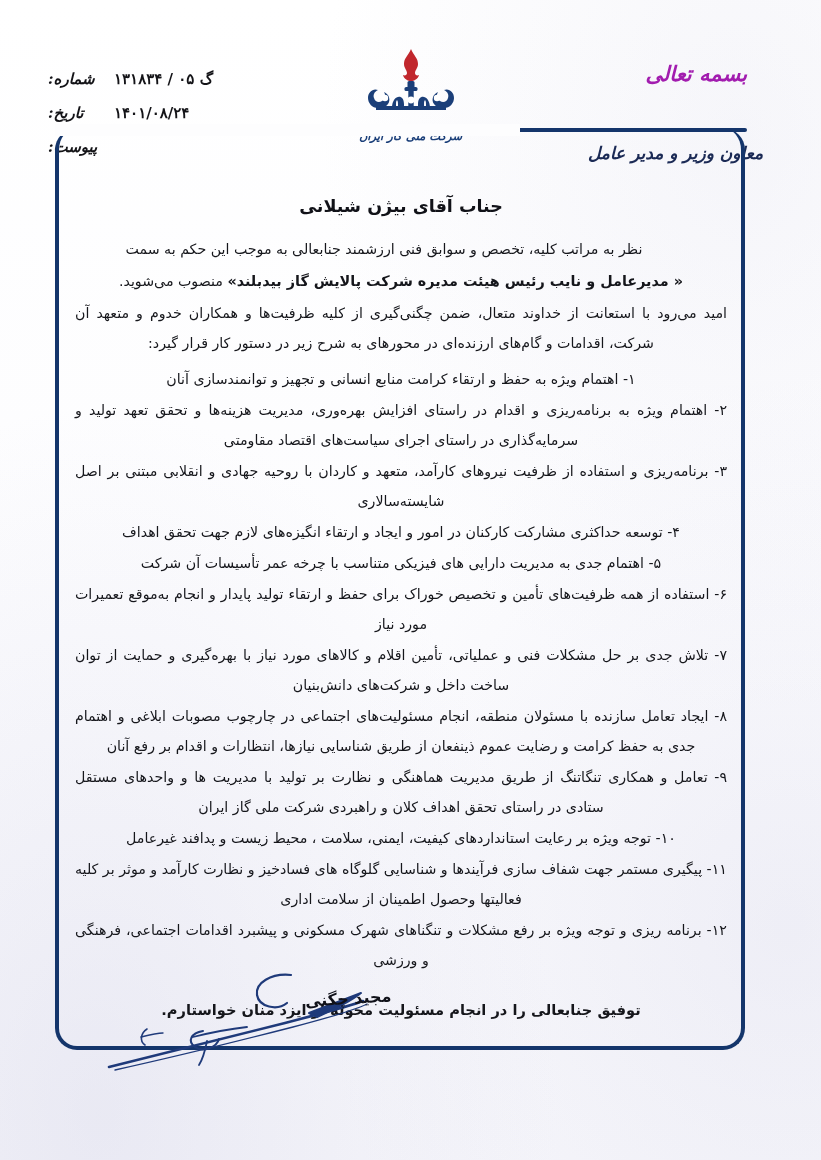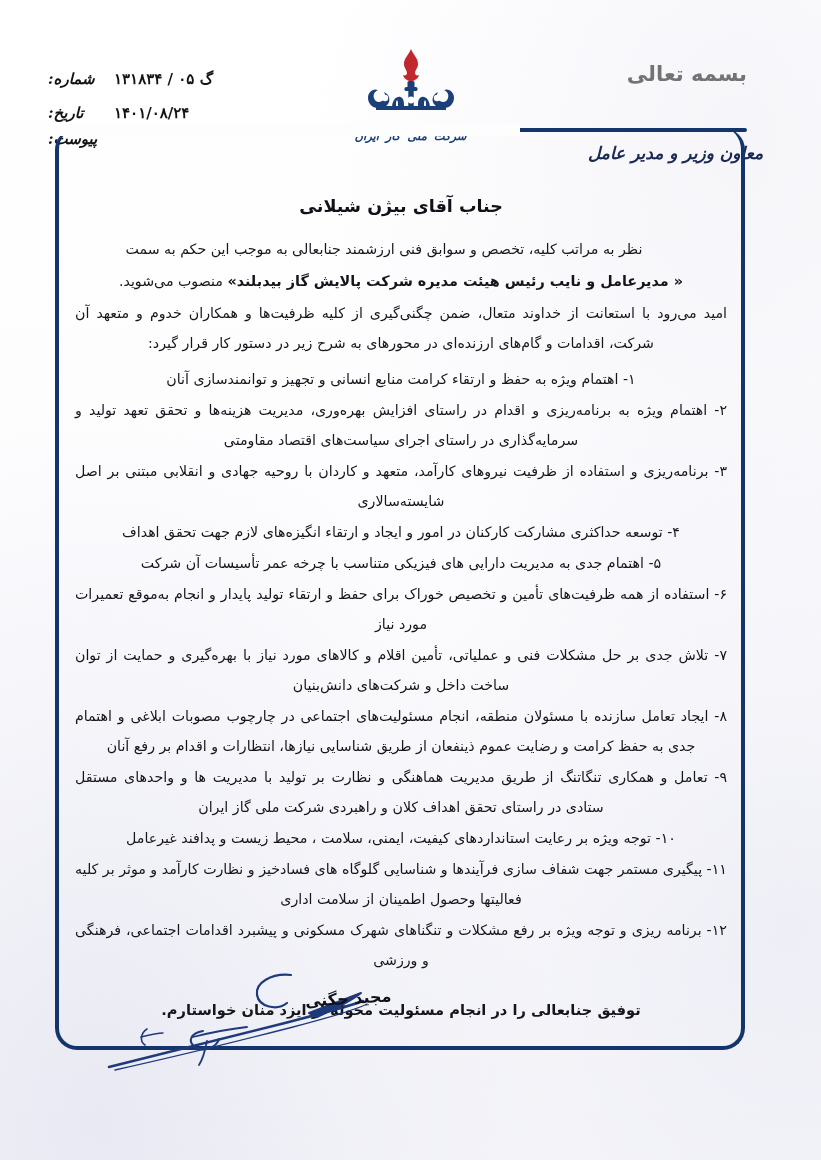--- a/index.html
+++ b/index.html
@@ -53,60 +53,61 @@
     direction: rtl;
   }
   .meta-label {
     font-size: 15px;
     font-weight: 700;
     font-style: italic;
     width: 66px;
     text-align: left;
     letter-spacing: -0.2px;
     white-space: nowrap;
+    margin-top: 8px;
   }
   .meta-value {
     font-size: 15px;
     font-weight: 700;
     margin-right: 16px;
     white-space: nowrap;
     letter-spacing: 0.4px;
     margin-top: 8px;
   }
 
   
   #logo-wrap {
     position: absolute;
     top: 46px;
     left: 50%;
     transform: translateX(-50%);
     width: 160px;
     text-align: center;
-    font-family: Liberation Mono, monospace;
   }
   #logo-mark { display: block; margin: 0 auto; }
   .logo-caption {
     display: block;
     margin-top: 1px;
     font-size: 11.5px;
     font-weight: 700;
     font-style: italic;
     color: #1b3f79;
     letter-spacing: -0.2px;
     white-space: nowrap;
   }
 
   
   #basmala {
     position: absolute;
     top: 62px;
     right: 74px;
     font-size: 21px;
     font-weight: 700;
-    color: #737373;
+    font-style: italic;
+    color: #a21caf;
     letter-spacing: -0.5px;
     white-space: nowrap;
   }
   #deputy-title {
     position: absolute;
     top: 143px;
     right: 58px;
     font-size: 17px;
     font-weight: 700;
     font-style: italic;

